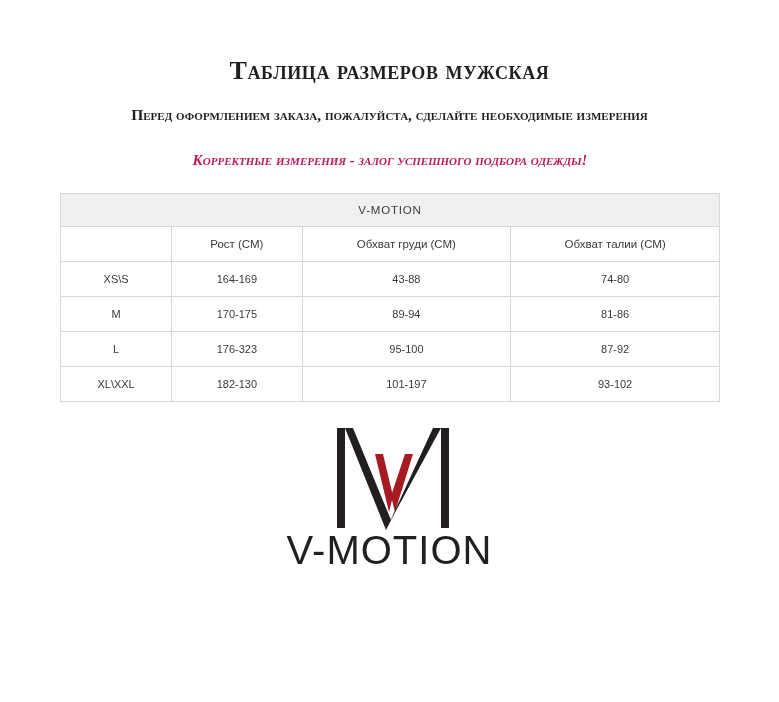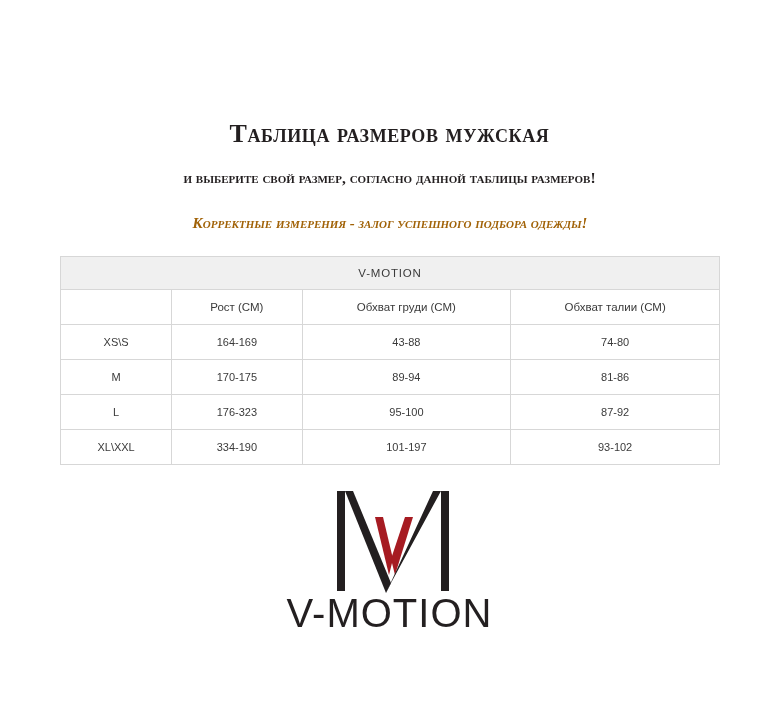--- a/index.html
+++ b/index.html
@@ -15,22 +15,22 @@
     overflow: hidden;
   }
   .page {
     position: relative;
     width: 779px;
     height: 702px;
     box-sizing: border-box;
     padding: 0 60px;
   }
   .title {
-    margin: 11px;
-    padding-top: 108px;
+    margin: 0;
+    padding-top: 56px;
     text-align: center;
     font-family: "Liberation Serif", serif;
     font-weight: bold;
     font-size: 26px;
     letter-spacing: 0.6px;
     color: #231f20;
     font-variant: small-caps;
     text-transform: none;
   }
   .subtitle {
@@ -46,21 +46,21 @@
   }
   .tagline {
     margin: 26px auto 0 auto;
     width: 660px;
     text-align: center;
     font-family: "Liberation Serif", serif;
     font-weight: bold;
     font-style: italic;
     font-size: 15px;
     font-variant: small-caps;
-    color: #a16207;
+    color: #be185d;
   }
 
   .table-wrap {
     margin-top: 24px;
   }
   table.size-table {
     width: 660px;
     margin: 0 auto;
     border-collapse: collapse;
     font-size: 11px;
@@ -111,21 +111,21 @@
   }
 </style>
 </head>
 <body>
 
 <div class="page">
 
   <h1 class="title">Таблица размеров мужская</h1>
 
   <div class="subtitle">
-    <div>и выберите свой размер, согласно данной таблицы размеров!</div>
+    <div>Перед оформлением заказа, пожалуйста, сделайте необходимые измерения</div>
   </div>
 
   <div class="tagline">Корректные измерения - залог успешного подбора одежды!</div>
 
   <div class="table-wrap">
     <table class="size-table">
       <tbody>
         <tr class="brand-row">
           <td colspan="4">V-MOTION</td>
         </tr>
@@ -148,21 +148,21 @@
           <td>81-86</td>
         </tr>
         <tr class="data-row">
           <td>L</td>
           <td>176-323</td>
           <td>95-100</td>
           <td>87-92</td>
         </tr>
         <tr class="data-row">
           <td>XL\XXL</td>
-          <td>334-190</td>
+          <td>182-130</td>
           <td>101-197</td>
           <td>93-102</td>
         </tr>
       </tbody>
     </table>
   </div>
 
   <div class="logo-block">
     <svg class="logo-mark" width="130" height="110" viewBox="0 0 130 110">
 

